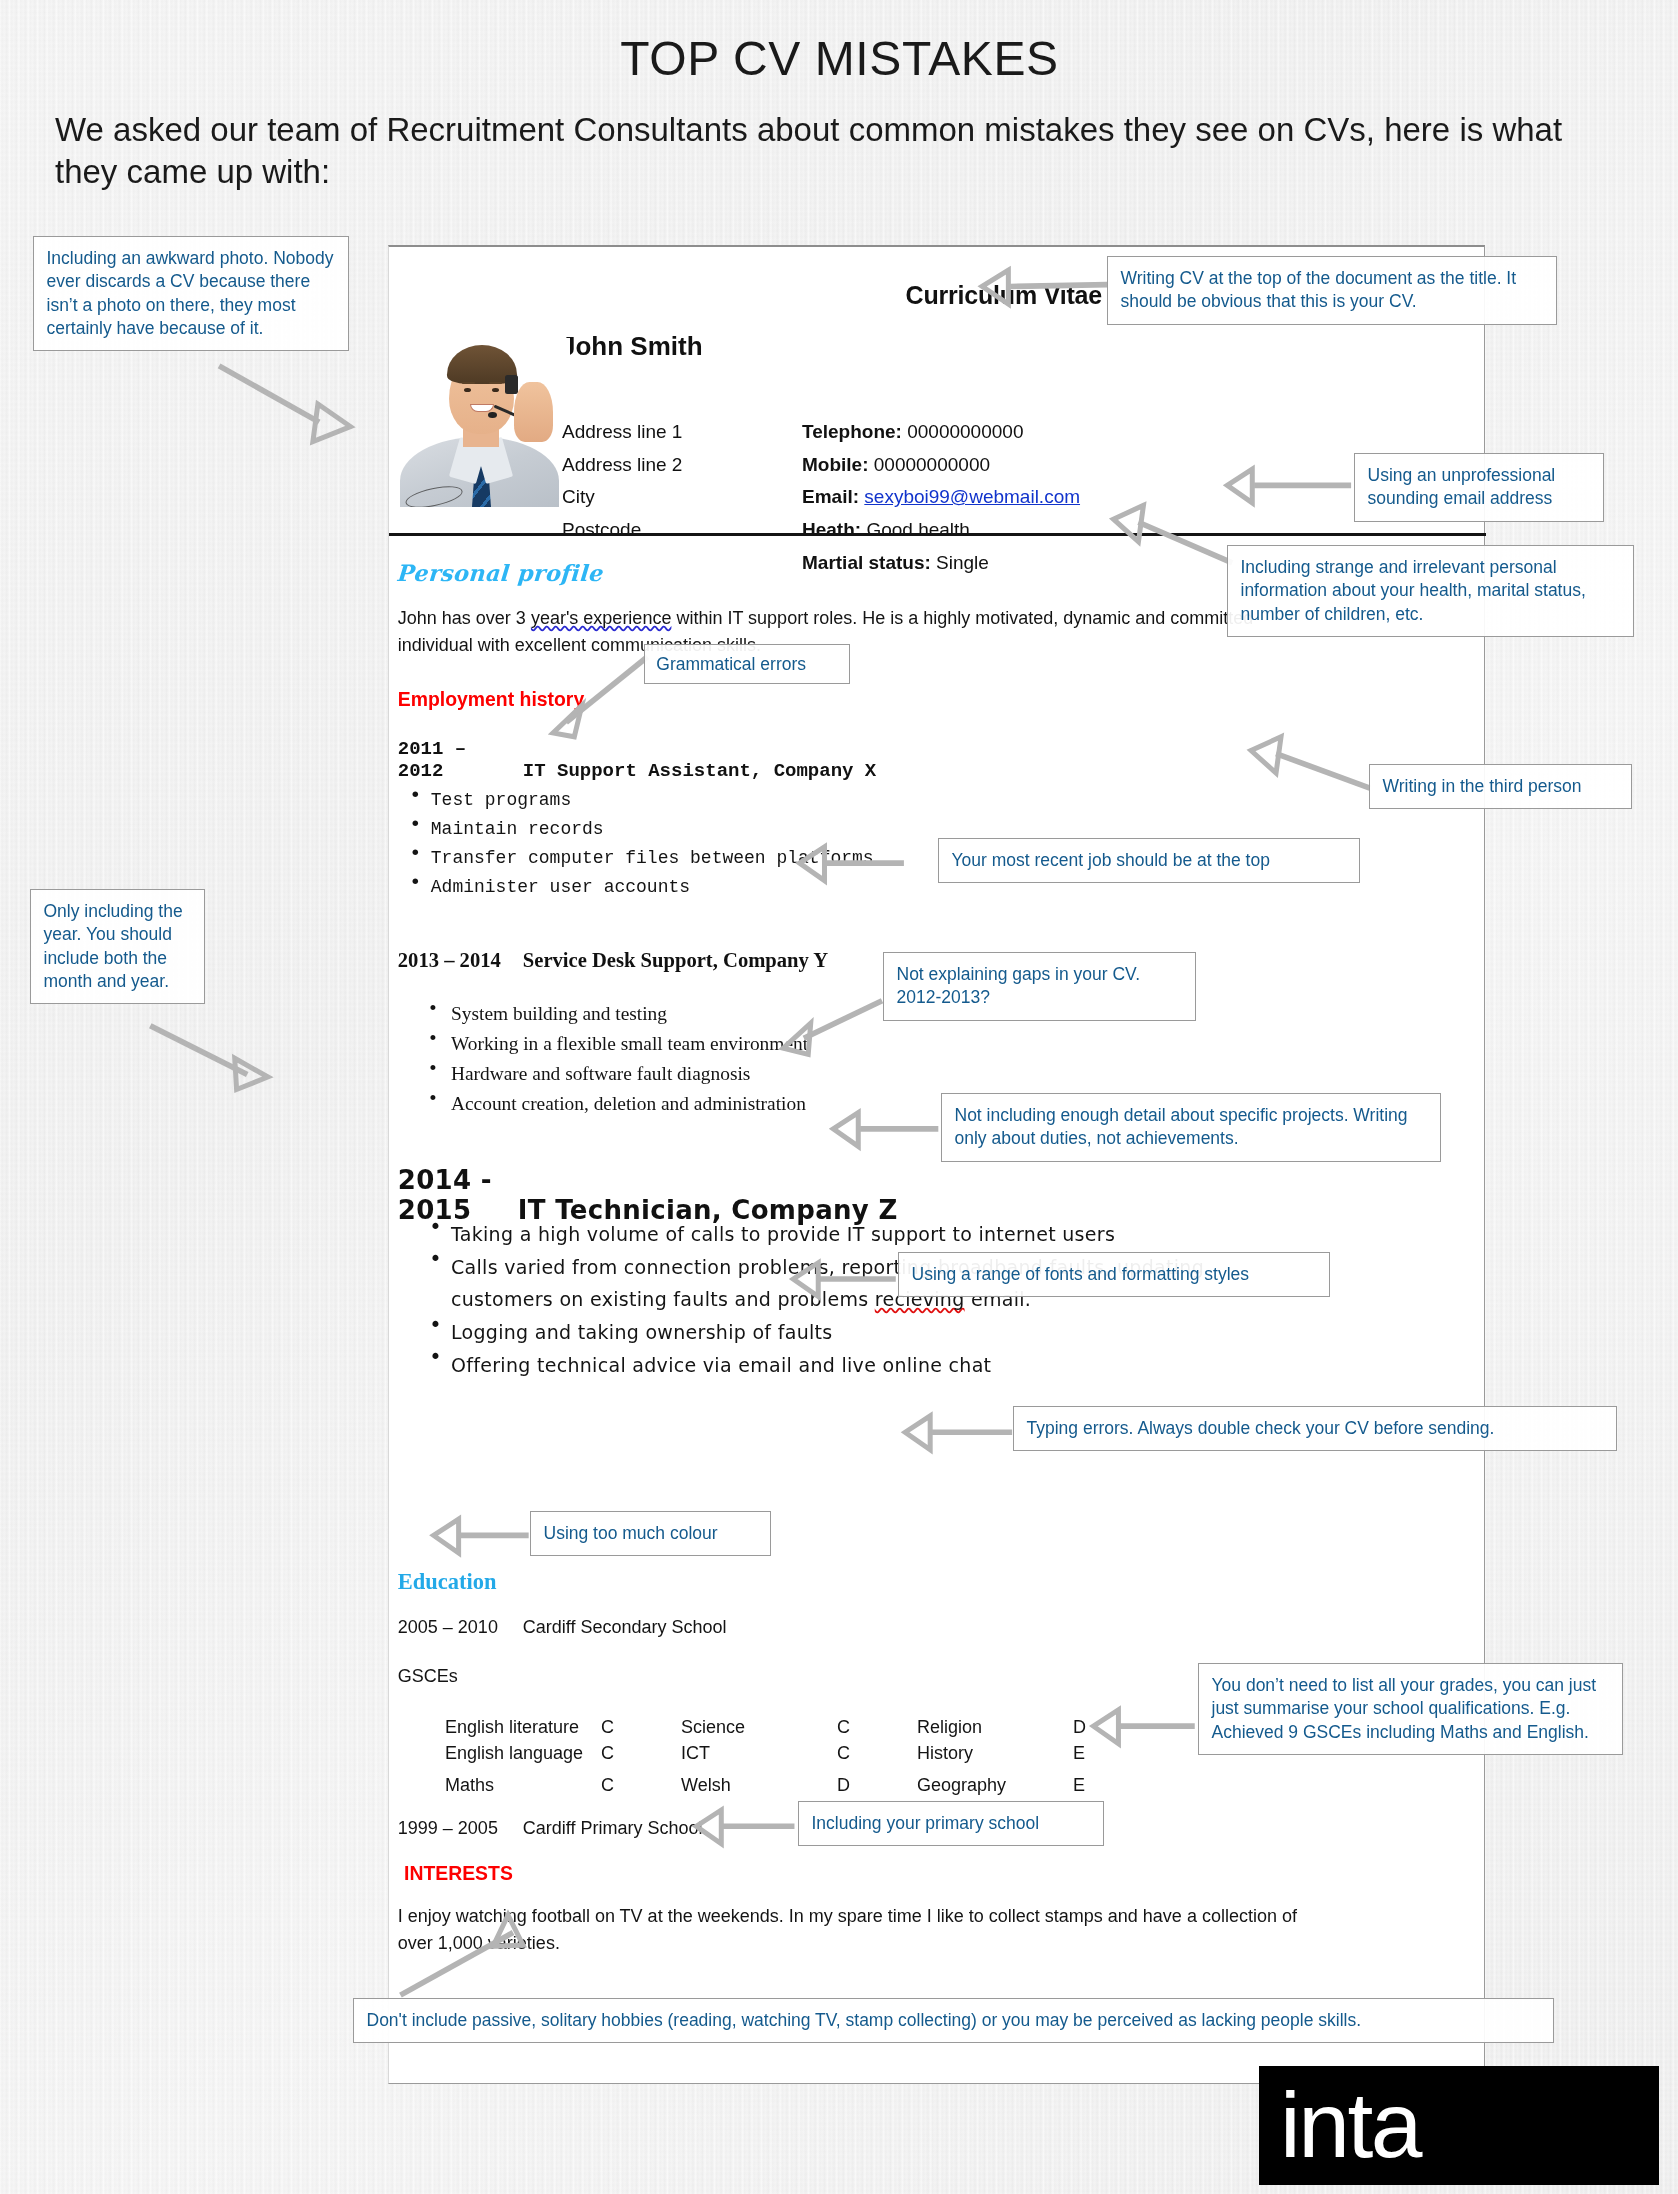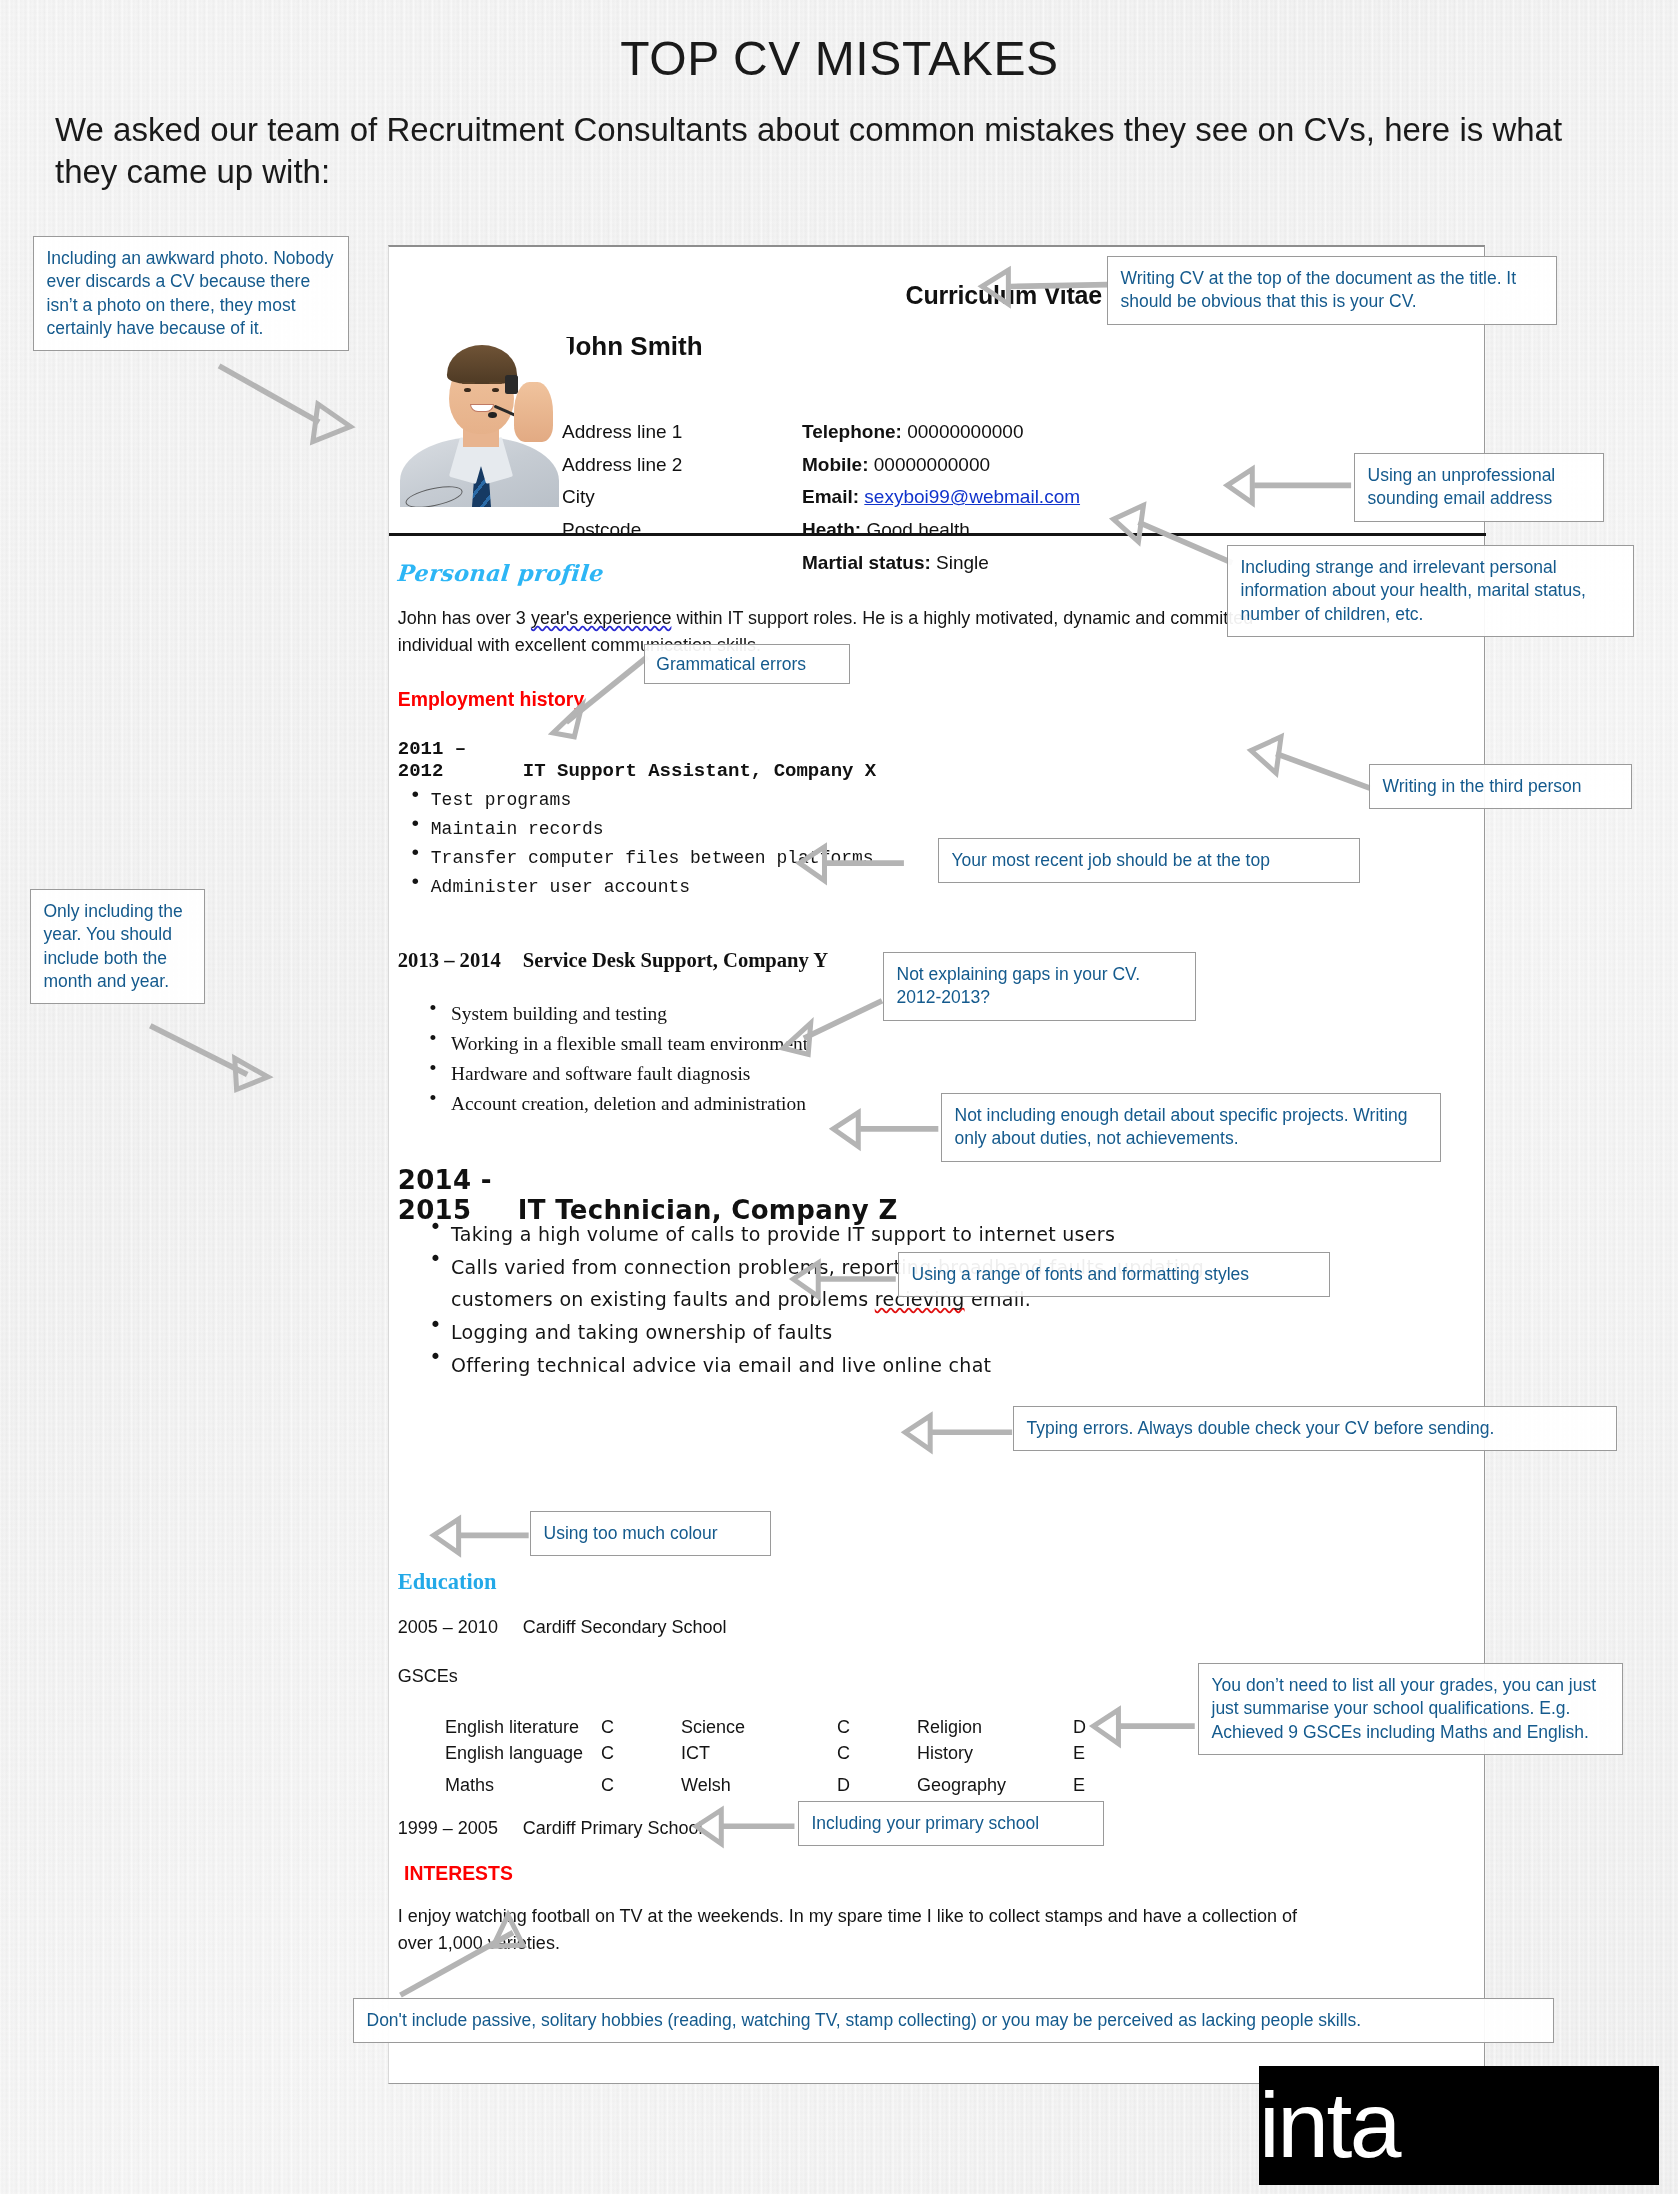--- a/index.html
+++ b/index.html
@@ -222,21 +222,21 @@
     display: flex;
     align-items: stretch;
     z-index: 25;
   }
   #logo .lg-left {
     width: 161px;
     color: #fff;
     font-size: 93px;
     font-weight: 400;
     line-height: 119px;
-    text-align: left;
+    text-align: right;
     font-family: "Liberation Sans", sans-serif;
     letter-spacing: -2.5px;
   }
   #logo .lg-right {
     flex: 1;
     background: #fff;
     color: #000;
     font-size: 93px;
     font-weight: 400;
     line-height: 119px;

